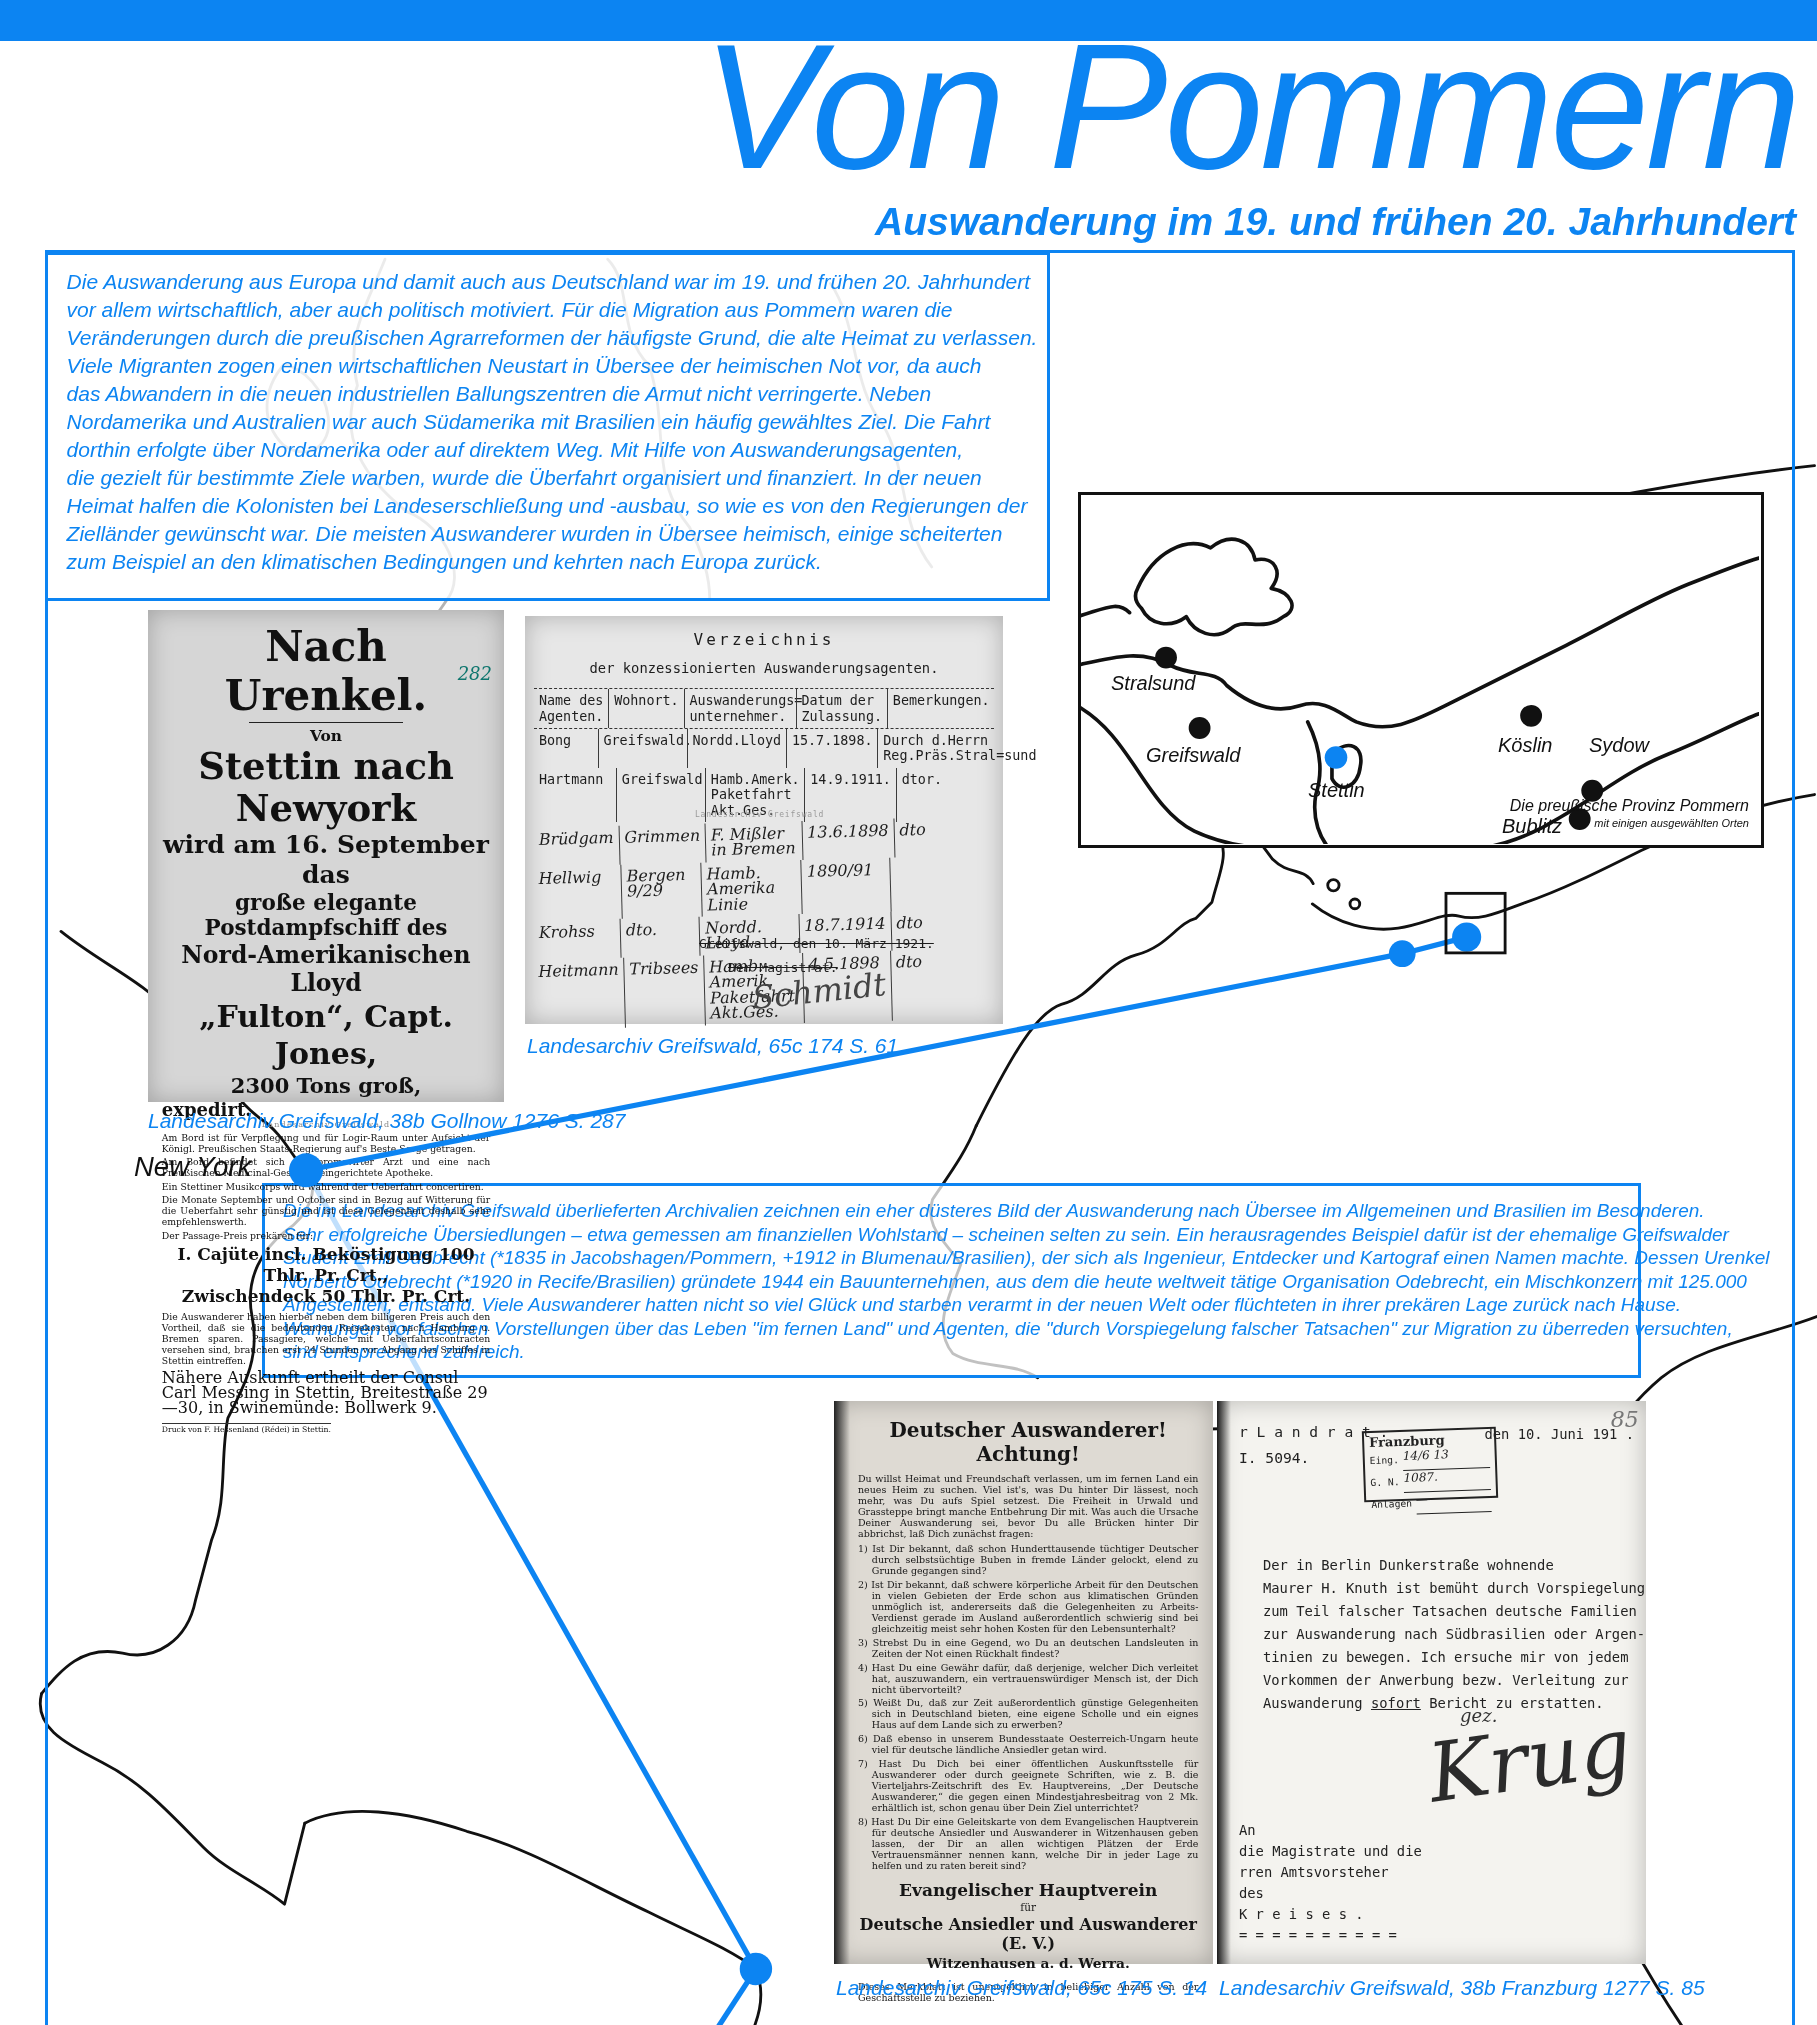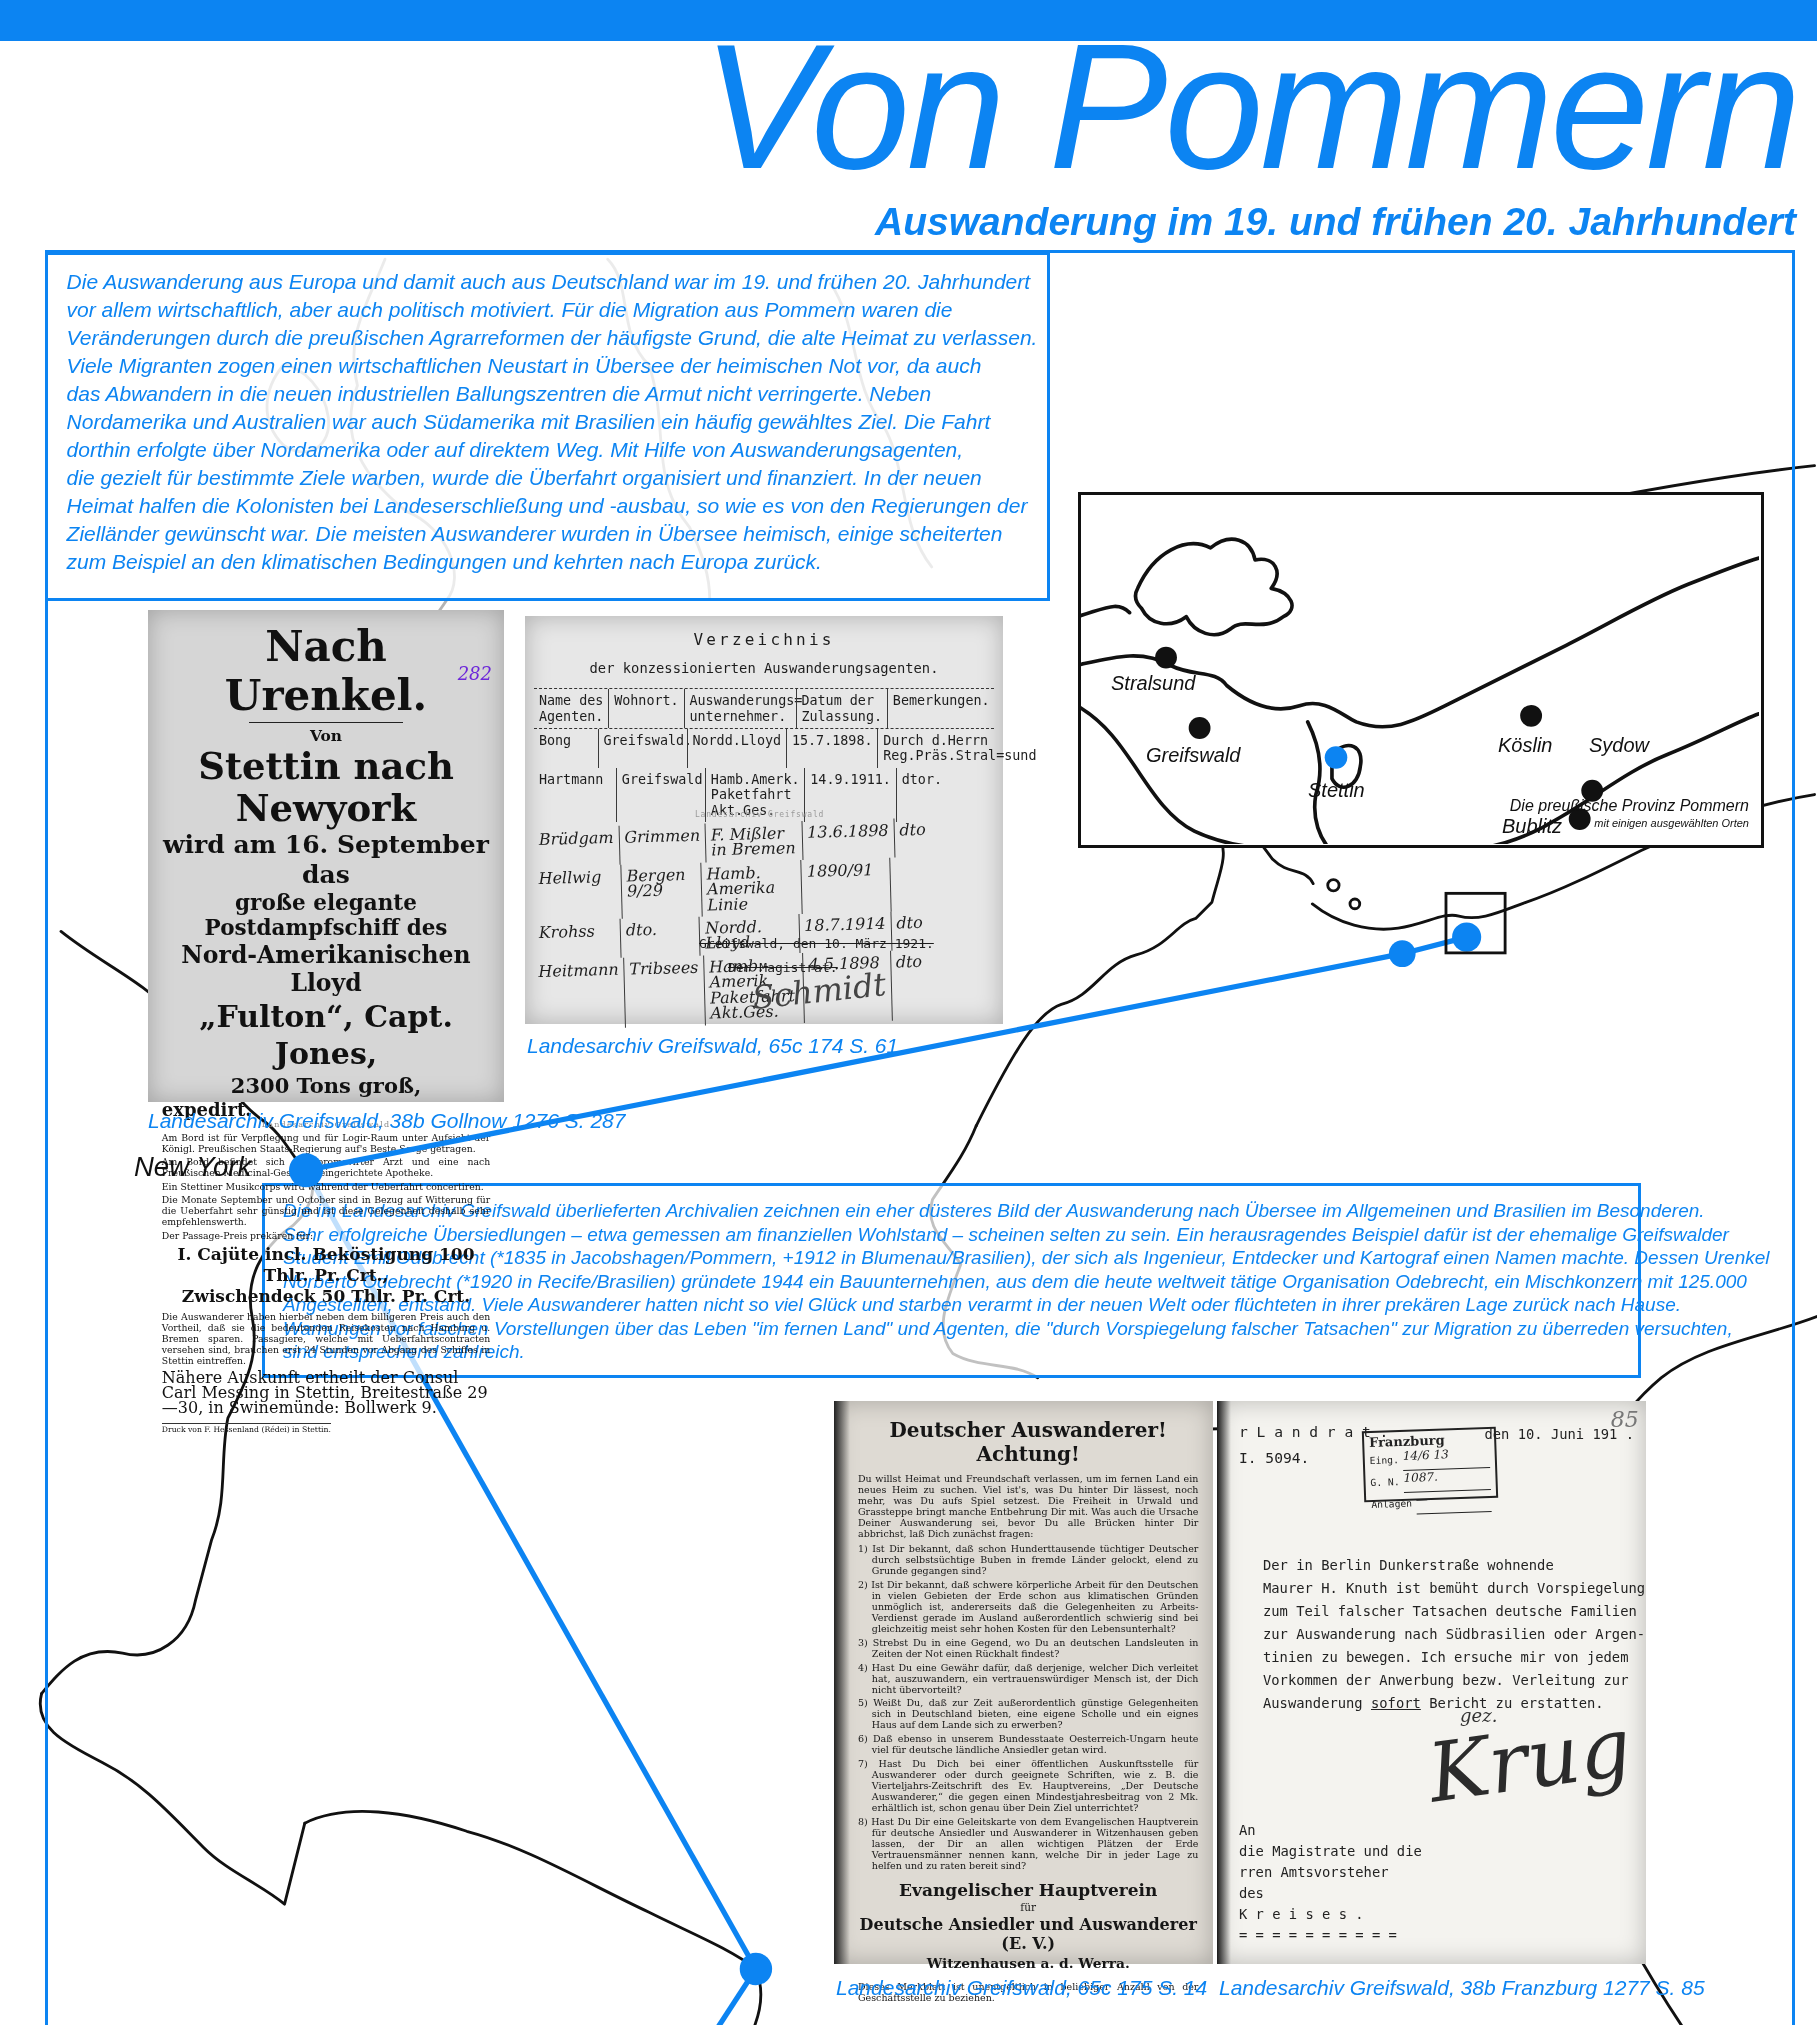--- a/index.html
+++ b/index.html
@@ -133,21 +133,21 @@
     <div class="abs maplabel" style="left:65px;top:249px;font-size:20px;color:#111;">Greifswald</div>
     <div class="abs maplabel" style="left:417px;top:239px;font-size:20px;color:#111;">Köslin</div>
     <div class="abs maplabel" style="left:508px;top:239px;font-size:20px;color:#111;">Sydow</div>
     <div class="abs maplabel" style="left:421px;top:320px;font-size:20px;color:#111;">Bublitz</div>
     <div class="abs maplabel" style="left:227px;top:284px;font-size:20px;color:#111;">Stettin</div>
     <div class="abs maplabel" style="right:12px;top:302px;font-size:16px;color:#111;">Die preußische Provinz Pommern</div>
     <div class="abs maplabel" style="right:12px;top:322px;font-size:11px;color:#111;">mit einigen ausgewählten Orten</div>
   </div>
 
   <div id="doc1" class="abs docpaper frak" style="left:148px;top:610px;width:356px;height:492px;z-index:3;box-sizing:border-box;padding:12px 13.8px;">
-    <div class="abs hand" style="right:12px;top:53px;font-size:18px;color:#6d28d9;">282</div>
+    <div class="abs hand" style="right:12px;top:53px;font-size:18px;color:#0f766e;">282</div>
     <div class="ctr" style="font-size:42px;font-weight:bold;">Nach Urenkel.</div>
     <div class="ctr" style="border-bottom:1.6px solid #222;width:154px;margin:2.4px auto 3.2px auto;"></div>
     <div class="ctr" style="font-size:15.4px;font-weight:bold;">Von</div>
     <div class="ctr" style="font-size:37px;font-weight:bold;line-height:1.15;">Stettin nach Newyork</div>
     <div class="ctr" style="font-size:25px;font-weight:bold;line-height:1.2;">wird am 16. September das</div>
     <div class="ctr" style="font-size:21.5px;font-weight:bold;line-height:1.2;">große elegante Postdampfschiff des</div>
     <div class="ctr" style="font-size:23.5px;font-weight:bold;line-height:1.2;">Nord-Amerikanischen Lloyd</div>
     <div class="ctr" style="font-size:30px;font-weight:bold;line-height:1.25;">„Fulton“, Capt. Jones,</div>
     <div class="ctr" style="font-size:21px;font-weight:bold;line-height:1.25;">2300 Tons groß,</div>
     <div style="font-size:18px;font-weight:bold;">expedirt.</div>

